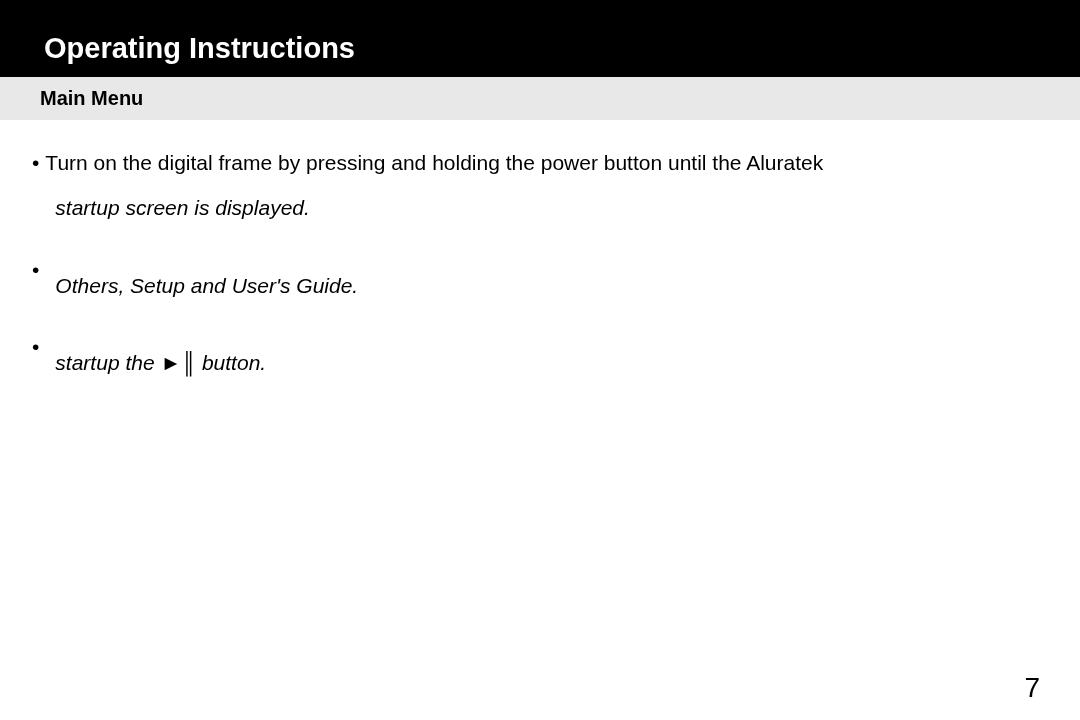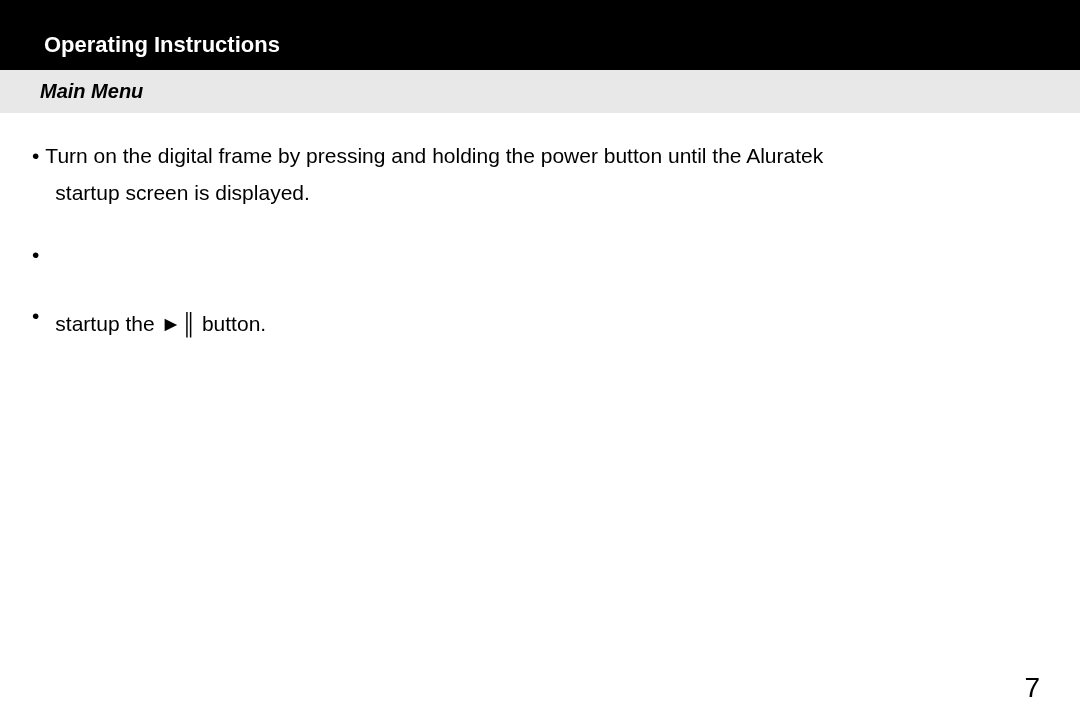--- a/index.html
+++ b/index.html
@@ -14,35 +14,34 @@
       background: #ffffff;
       position: relative;
     }
     .header-black {
       background: #000000;
       color: #ffffff;
       padding: 32px 0 12px 0;
       width: 100%;
     }
     .header-black h1 {
-      font-size: 22px;
+      font-size: 29px;
       font-weight: bold;
       padding-left: 44px;
     }
     .header-gray {
       background: #e8e8e8;
       padding: 10px 0 10px 0;
       width: 100%;
     }
     .header-gray h2 {
       font-size: 20px;
       font-weight: bold;
       padding-left: 40px;
       color: #000000;
-      font-style: italic;
     }
     .content {
       padding: 28px 38px 0 32px;
     }
     .bullet-item {
       display: flex;
       margin-bottom: 32px;
       font-size: 21px;
       line-height: 1.4;
       color: #000000;
@@ -50,21 +49,22 @@
     .bullet {
       flex-shrink: 0;
       margin-right: 6px;
     }
     .bullet-text {
       flex: 1;
     }
     .indent-line {
       display: block;
       padding-left: 10px;
-      margin-top: 8px;
+      margin-top: 16px;
+      font-style: italic;
     }
     .page-number {
       position: absolute;
       bottom: 16px;
       right: 40px;
       font-size: 28px;
       color: #000000;
     }
   </style>
 </head>
@@ -84,20 +84,21 @@
     <span class="bullet">•</span>
     <div class="bullet-text">
       <span>Turn on the digital frame by pressing and holding the power button until the Aluratek</span>
       <span class="indent-line">startup screen is displayed.</span>
     </div>
   </div>
 
   <div class="bullet-item">
     <span class="bullet">•</span>
     <div class="bullet-text">
+      <span class="indent-line">Others, Setup and User's Guide.</span>
     </div>
   </div>
 
   <div class="bullet-item">
     <span class="bullet">•</span>
     <div class="bullet-text">
       <span class="indent-line">startup the ►║ button.</span>
     </div>
   </div>
 

